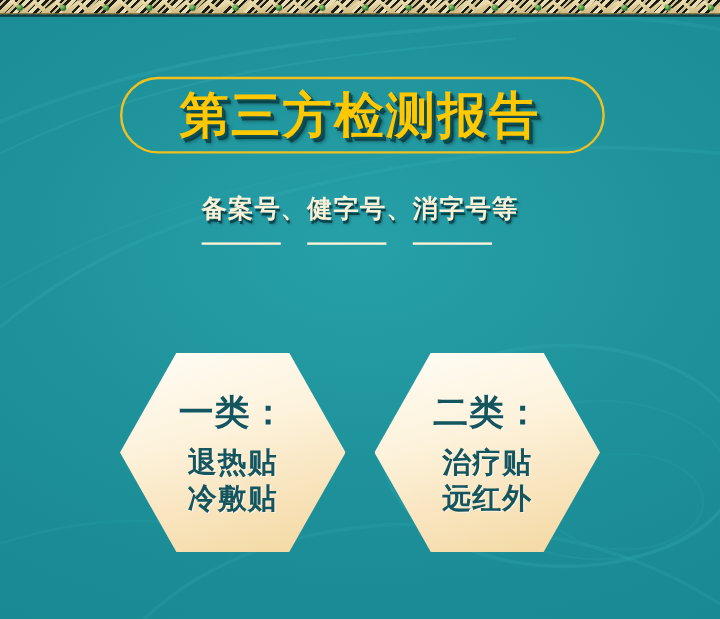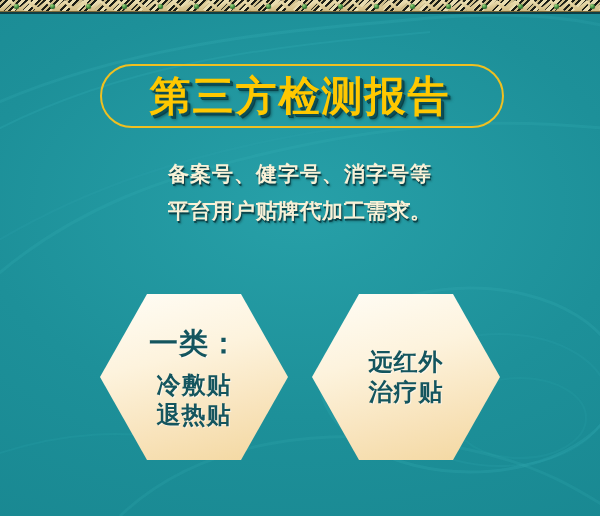--- a/index.html
+++ b/index.html
@@ -77,21 +77,20 @@
     font-size:21px;font-weight:bold;letter-spacing:1px;
     line-height:35px;
     color:#f8f1d7;
     text-shadow:1px 2px 0 rgba(7,58,65,.85),2px 3px 2px rgba(0,0,0,.25);
   }
   .body-text .ln{display:block;white-space:nowrap;}
   .body-text u{
     text-decoration:none;
     border-bottom:2px solid #f8f1d7;
     padding-bottom:16px;
-    font-family:Liberation Mono, monospace;
   }
 
   
   .hex{
     position:absolute;width:188px;height:166px;z-index:4;
     background:linear-gradient(165deg,#fffdf6 0%,#fdf3dd 38%,#f8e3bb 72%,#f3d79f 100%);
     clip-path:polygon(25% 0%,75% 0%,100% 50%,75% 100%,25% 100%,0% 50%);
     filter:drop-shadow(2px 3px 3px rgba(0,40,45,.35));
     display:flex;flex-direction:column;align-items:center;justify-content:center;
     text-align:center;
@@ -193,27 +192,27 @@
       </div>
     <div class="tb-line-gold"></div>
     <div class="tb-line-dark"></div>
   </div>
 
   <div class="title-box"></div>
   <div class="title-text">第三方检测报告</div>
 
   <div class="body-text" id="body-text">
       <span class="ln"><u>备案号</u><span>、</span><u>健字号</u><span>、</span><u>消字号</u><span>等</span></span>
-      <span class="ln"><span>平台用户贴牌代加工需求。</span></span>
     </div>
 
   <div class="hex" id="hex-left">
     <div class="hex-title">一类：</div>
+    <div class="hex-line">退热贴</div>
     <div class="hex-line">冷敷贴</div>
-    <div class="hex-line">退热贴</div>
   </div>
 
   <div class="hex" id="hex-right">
+    <div class="hex-title">二类：</div>
+    <div class="hex-line">治疗贴</div>
     <div class="hex-line">远红外</div>
-    <div class="hex-line">治疗贴</div>
   </div>
 
 </div>
 
 </body></html>

